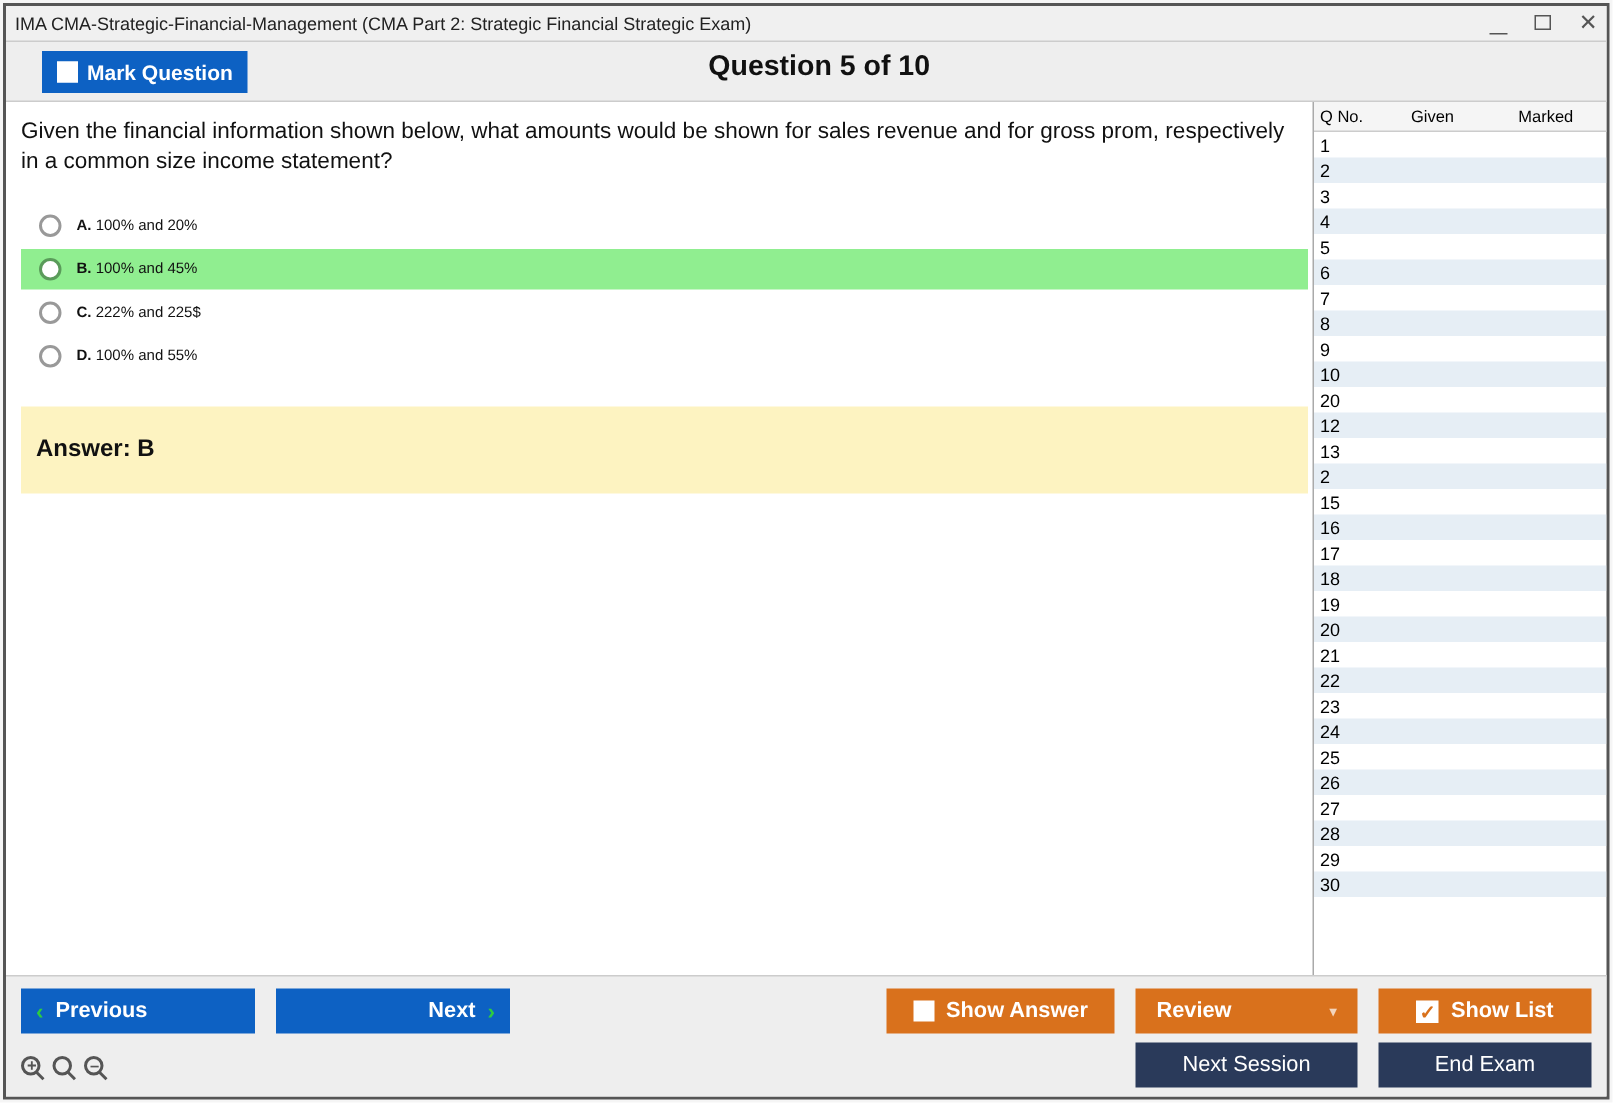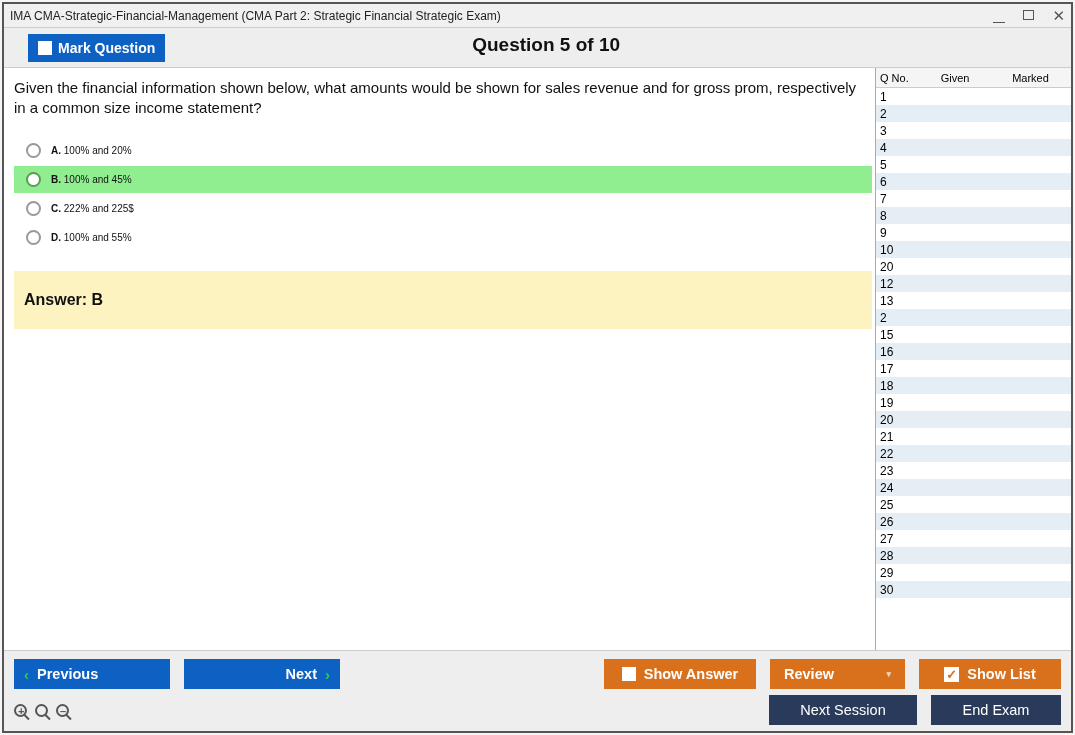--- a/index.html
+++ b/index.html
@@ -169,24 +169,24 @@
     gap: 8px;
     cursor: pointer;
     padding: 0 12px;
   }
   .btn-blue { background: #0d61c3; }
   .btn-orange { background: #d9711c; }
   .btn-navy { background: #2a3a5a; }
   .btn.prev { width: 156px; justify-content: flex-start; padding-left: 10px;}
   .btn.next { width: 156px; justify-content: flex-end; padding-right:10px;}
   .btn.show-answer { width: 152px; }
-  .btn.review { width: 135px; justify-content: space-between; padding: 11px 14px;}
+  .btn.review { width: 148px; justify-content: space-between; padding: 11px 14px;}
   .btn.show-list { width: 142px; }
   .btn.save-session { width: 148px; font-weight: normal;}
-  .btn.end-exam { width: 130px; font-weight: normal;}
+  .btn.end-exam { width: 142px; font-weight: normal;}
   .chev { font-size: 15px; font-weight: bold; }
   .chev.green { color: #2ecc40; }
   .footer-spacer { flex: 1; }
   .zoom-icons { display:flex; gap:8px; color:#555; font-size:18px; align-items:center; }
   .zoom-icon { display:inline-flex; align-items:center; position:relative;}
   .mag {
     width: 13px; height: 13px; border: 2px solid #555; border-radius:50%; display:inline-block; position:relative;
   }
   .mag::after{
     content:''; position:absolute; width:7px; height:2px; background:#555; bottom:-3px; right:-5px; transform:rotate(45deg);

